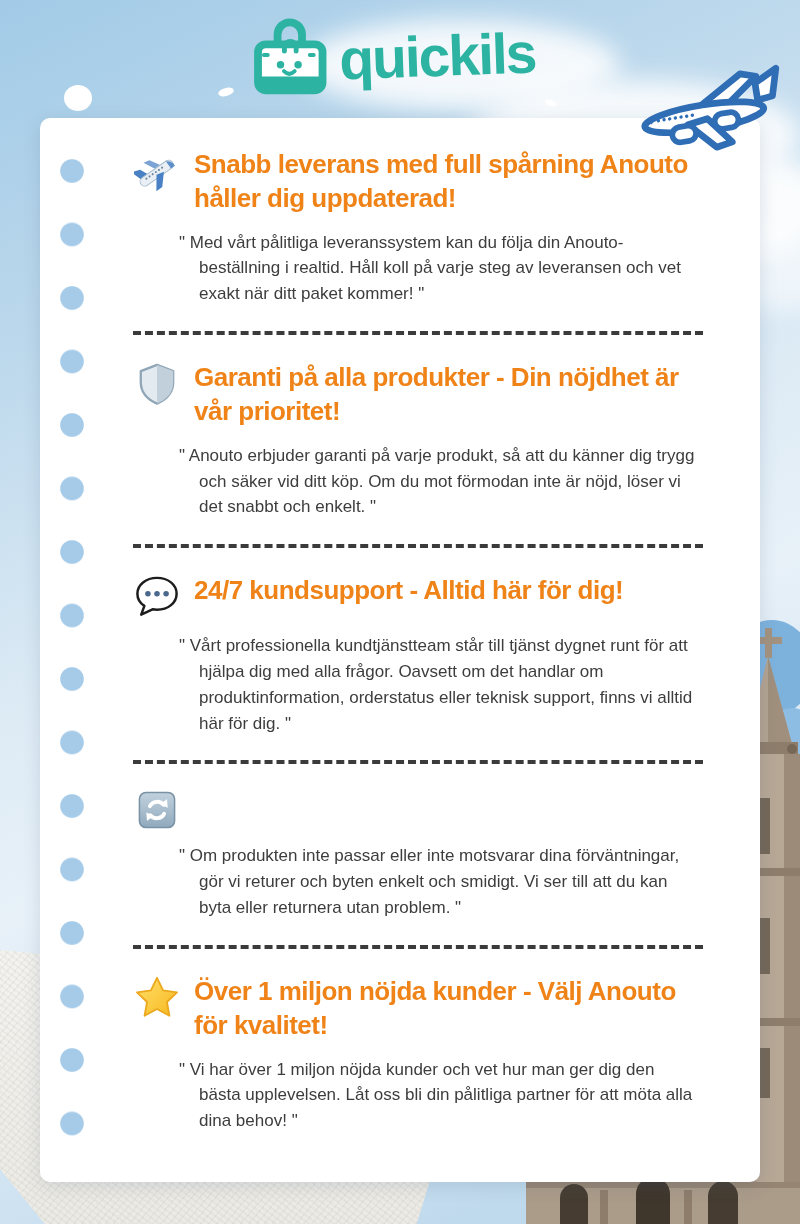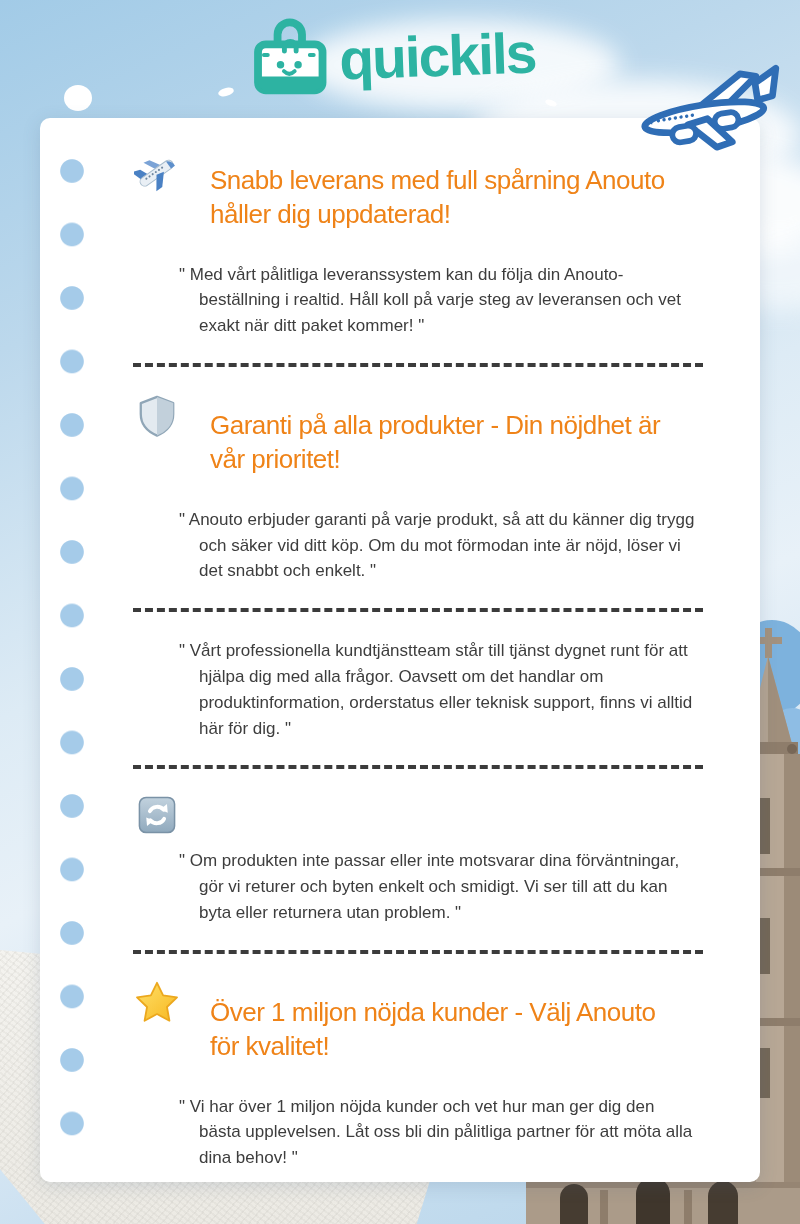--- a/index.html
+++ b/index.html
@@ -27,22 +27,22 @@
   .dots-strip{
     position:absolute;left:20px;top:41px;width:24px;height:1016px;
     background-image:radial-gradient(circle at 12px 12px,#a5cbe9 11.3px,rgba(165,203,233,0) 12.3px);
     background-size:24px 63.5px;background-repeat:repeat-y;
   }
   .content{padding:30px 57px 0 93px;}
 
   .feature-head{display:flex;align-items:flex-start;gap:13px;}
   .icon-wrap{width:48px;flex:none;display:flex;justify-content:center;padding-top:1px;}
   h2{
-    margin:16px;font-size:26px;line-height:1.3;letter-spacing:-0.5px;
-    color:#ef8318;font-weight:400;max-width:500px;
+    margin:0;font-size:26px;line-height:1.3;letter-spacing:-0.5px;
+    color:#ef8318;font-weight:700;max-width:500px;
   }
   .quote{
     margin:14px 6px 0 46px;font-size:17px;line-height:1.52;color:#3d3d3d;
     padding-left:20px;text-indent:-20px;
   }
   .divider{border:none;border-top:4px dashed #3b3b3b;margin:24px 0 26px 0;}
 
   
   .paper{
     position:absolute;left:0;top:950px;width:448px;height:274px;z-index:1;
@@ -184,20 +184,31 @@
           </svg>
         </span>
         <h2>Garanti på alla produkter - Din nöjdhet är vår prioritet!</h2>
       </div>
       <p class="quote">" Anouto erbjuder garanti på varje produkt, så att du känner dig trygg och säker vid ditt köp. Om du mot förmodan inte är nöjd, löser vi det snabbt och enkelt. "</p>
     </section>
 
     <hr class="divider">
 
     <section>
+      <div class="feature-head">
+        <span class="icon-wrap">
+          <svg width="46" height="44" viewBox="0 0 48 46">
+            <path d="M24 3 C12.4 3 3.5 10.3 3.5 19.5 c0 5.2 2.8 9.8 7.3 12.8 L7.5 41.5 l11.8 -5.6 c1.5 .25 3.1 .4 4.7 .4 11.6 0 20.5 -7.3 20.5 -16.8 S35.6 3 24 3 Z" fill="#ffffff" stroke="#1d1d1d" stroke-width="2.6" stroke-linejoin="round"></path>
+            <circle cx="14.5" cy="19.5" r="2.9" fill="#49688e"></circle>
+            <circle cx="24" cy="19.5" r="2.9" fill="#49688e"></circle>
+            <circle cx="33.5" cy="19.5" r="2.9" fill="#49688e"></circle>
+          </svg>
+        </span>
+        <h2>24/7 kundsupport - Alltid här för dig!</h2>
+      </div>
       <p class="quote">" Vårt professionella kundtjänstteam står till tjänst dygnet runt för att hjälpa dig med alla frågor. Oavsett om det handlar om produktinformation, orderstatus eller teknisk support, finns vi alltid här för dig. "</p>
     </section>
 
     <hr class="divider">
 
     <section>
       <div class="feature-head">
         <span class="icon-wrap">
           <svg width="38" height="38" viewBox="0 0 40 40">
             <defs>

